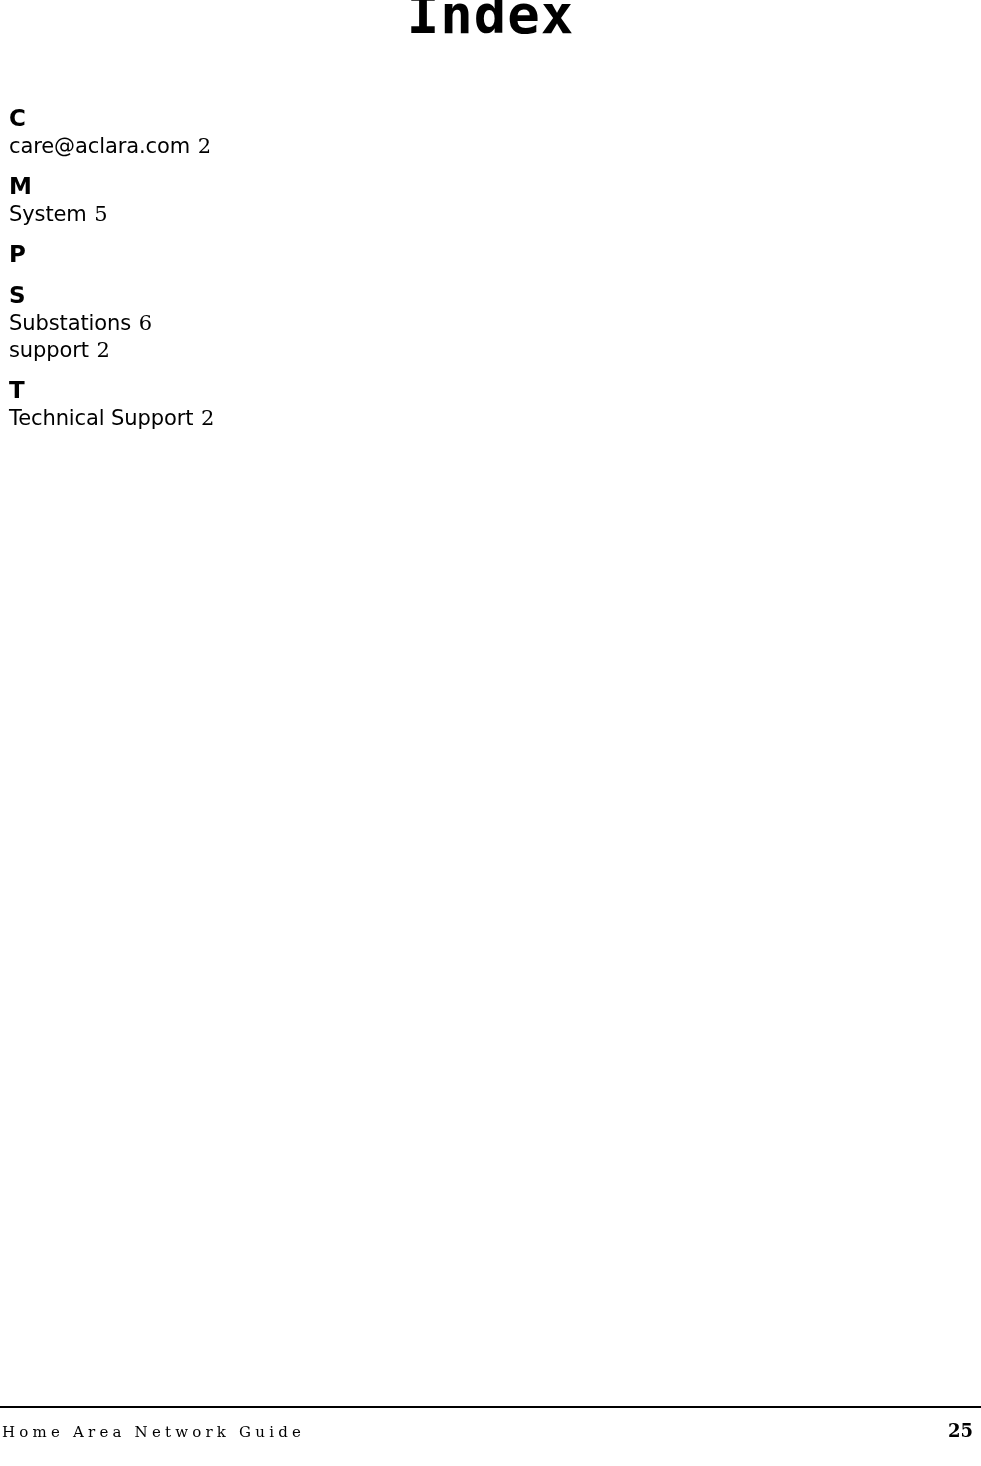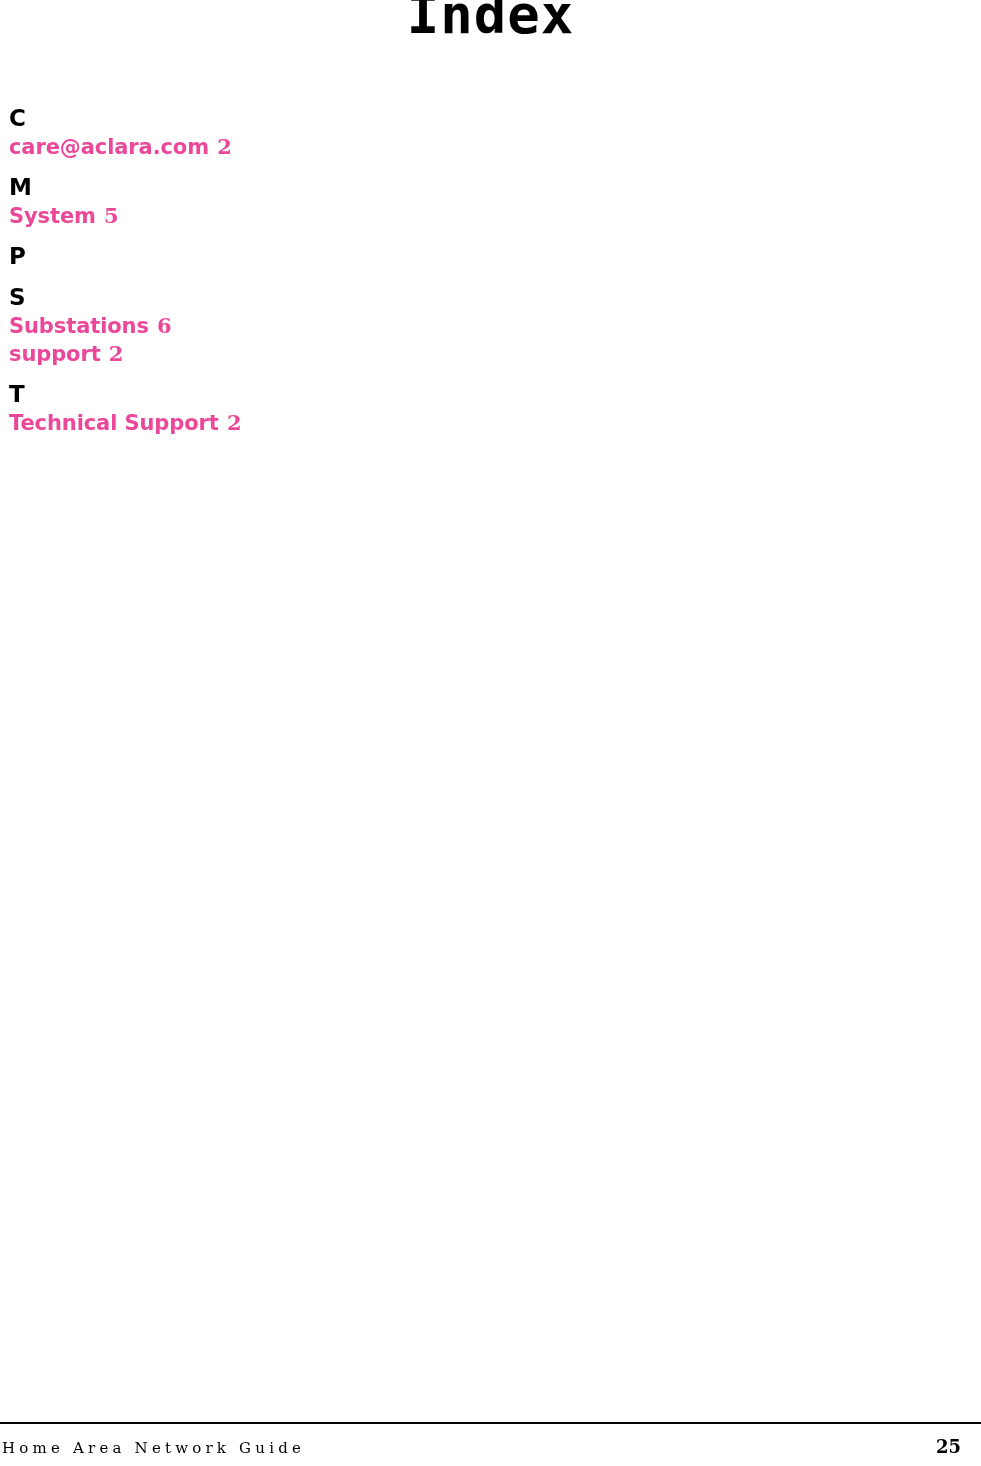--- a/index.html
+++ b/index.html
@@ -53,45 +53,45 @@
     font-family: "DejaVu Sans", sans-serif;
     font-weight: bold;
     font-size: 23px;
     line-height: 29px;
     letter-spacing: 0px;
     color: #000000;
   }
 
   .index-entry {
     font-family: "DejaVu Sans", sans-serif;
-    font-weight: bold;
+    font-weight: normal;
     font-size: 21px;
     line-height: 27px;
     letter-spacing: -0.1px;
-    color: #ec4899;
+    color: #000000;
     white-space: nowrap;
   }
 
   .entry-term {
     font-family: "DejaVu Sans", sans-serif;
   }
 
   .entry-page {
     font-family: "DejaVu Serif", serif;
     font-size: 21px;
     padding-left: 1px;
   }
 
   
   .footer {
     position: absolute;
     left: 0;
     bottom: 0;
     width: 981px;
-    height: 44px;
+    height: 60px;
   }
   .footer-rule {
     position: absolute;
     left: 0;
     top: 0;
     width: 981px;
     height: 0;
     border-top: 2px solid #000000;
   }
   .footer-inner {
@@ -110,21 +110,21 @@
     color: #000000;
     white-space: nowrap;
     padding-left: 2px;
   }
   .footer-right {
     font-family: "DejaVu Serif", serif;
     font-weight: bold;
     font-size: 18px;
     color: #000000;
     white-space: nowrap;
-    padding-right: 20px;
+    padding-right: 8px;
   }
 </style>
 </head>
 <body>
 
 <div class="page-title">Index</div>
 
 <div class="index-body">
     <div class="index-section">
       <div class="section-letter">C</div>

